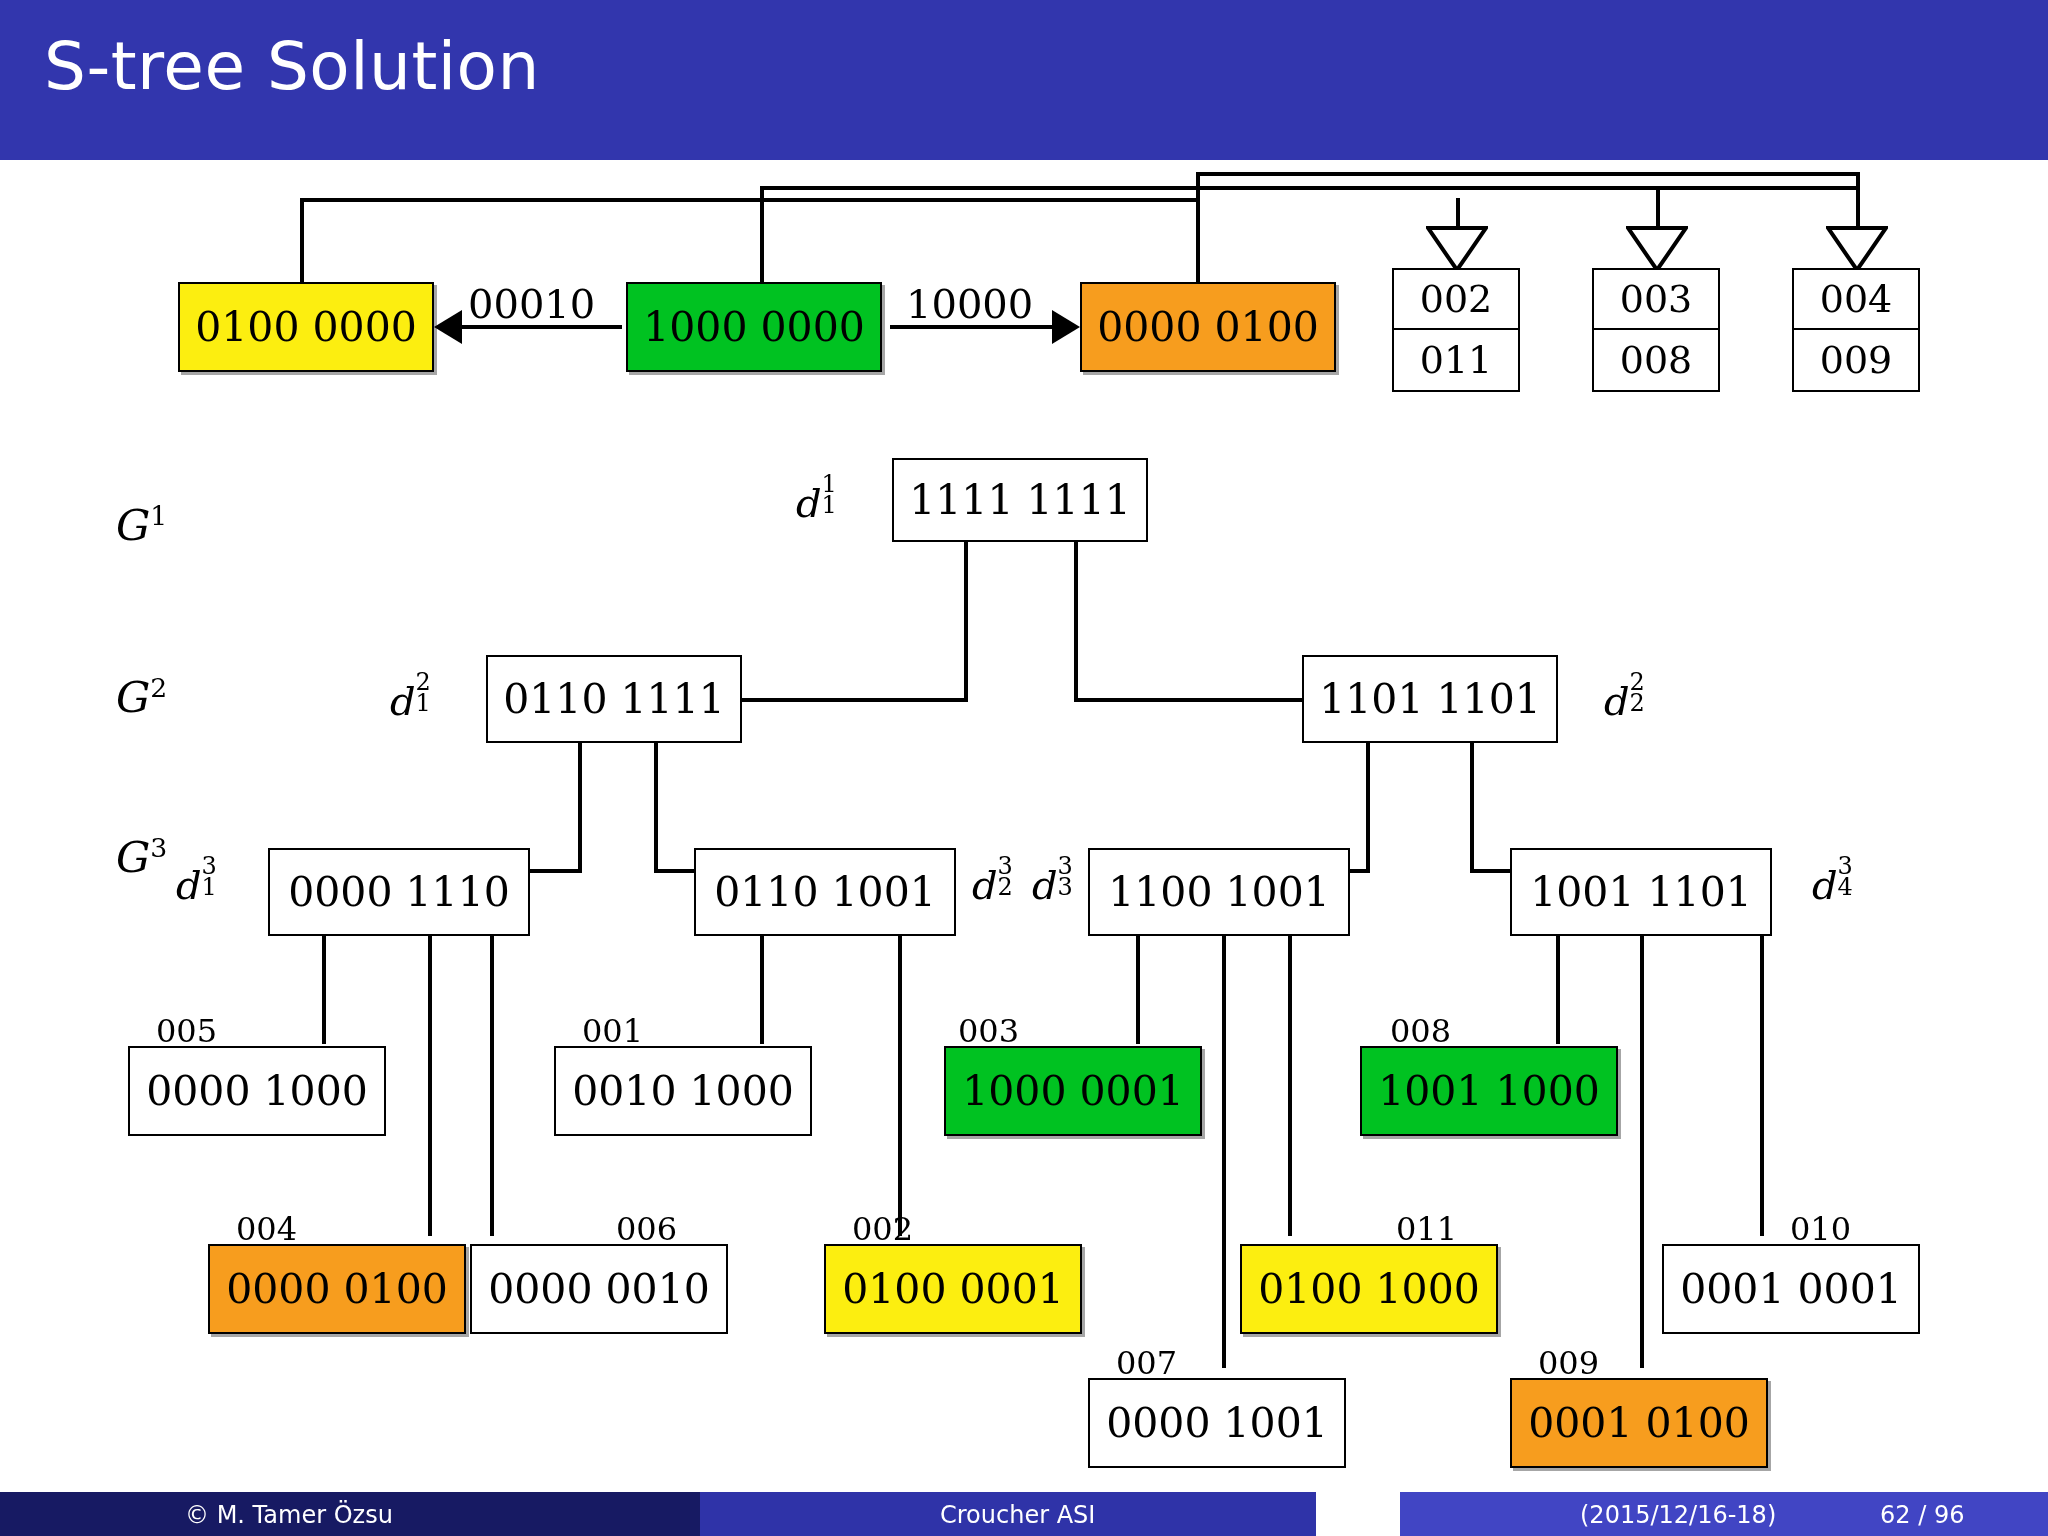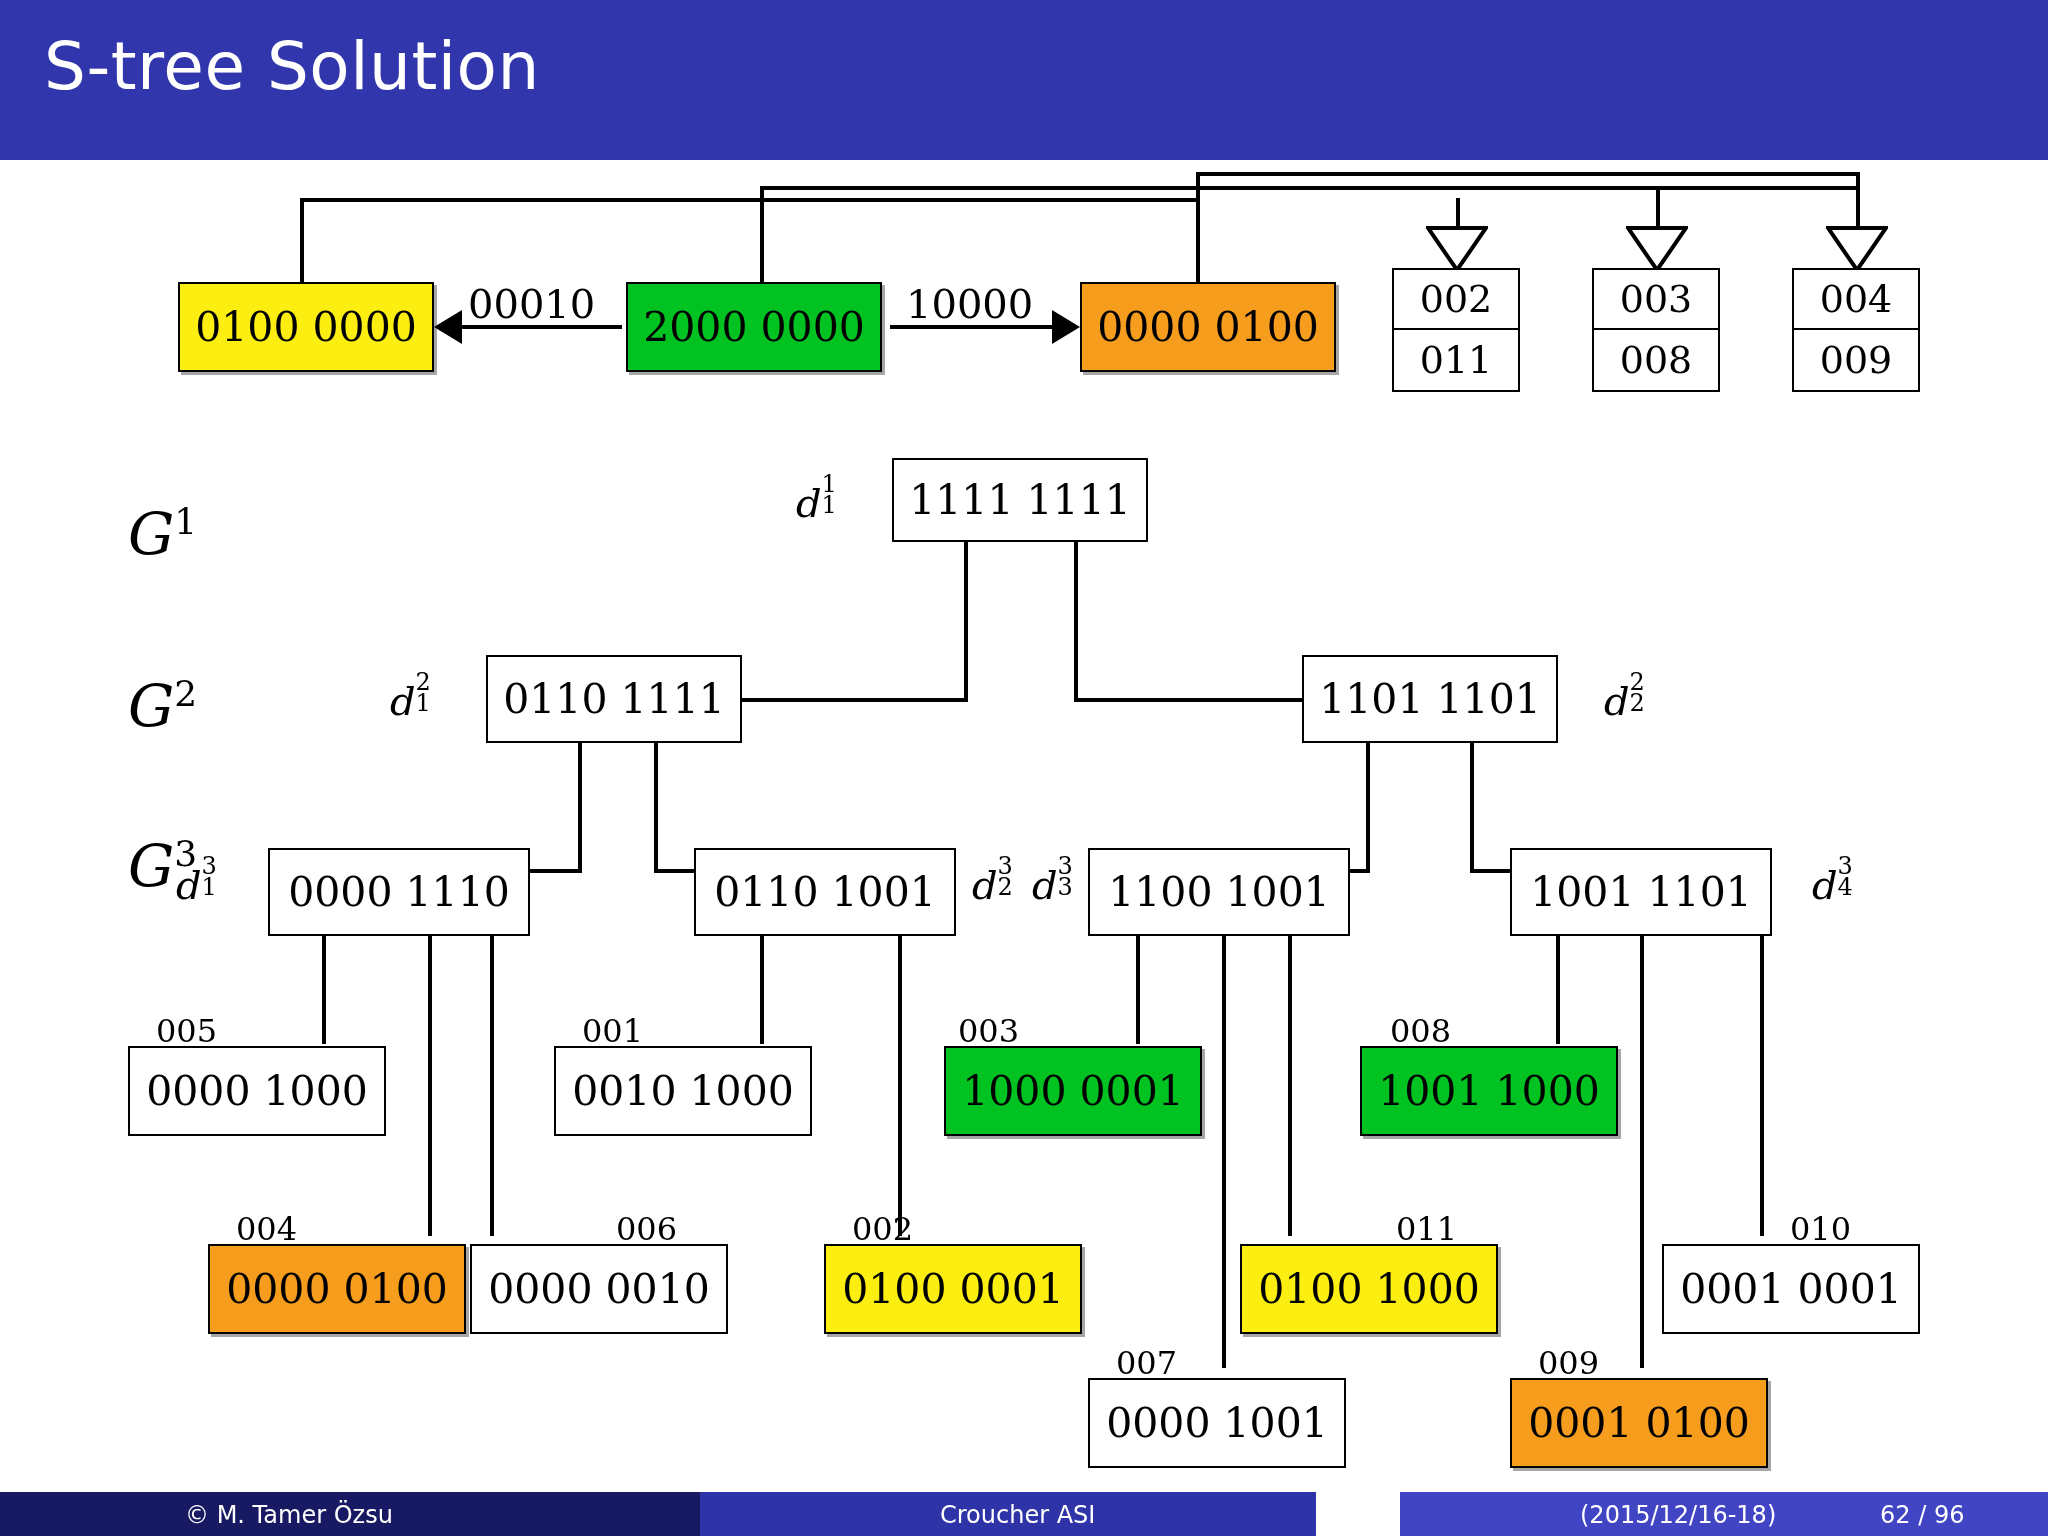--- a/index.html
+++ b/index.html
@@ -63,21 +63,21 @@
   
   .ln{position:absolute;background:#000;}
   .h{height:4px;}
   .v{width:4px;}
   .thin{background:#000;height:2px;}
 
   
   .lbl{position:absolute;font-family:"DejaVu Serif",serif;color:#000;white-space:nowrap;}
   .lbl.bits{font-size:40px;}
   .lbl.rec{font-size:32px;}
-  .lbl.gl{font-size:58px;font-style:italic;margin-left:12px;}
+  .lbl.gl{font-size:43px;font-style:italic;}
   .lbl.dl{font-size:40px;font-style:italic;}
   sup.sp{font-style:normal;font-size:0.62em;vertical-align:super;}
   .dl .stack{display:inline-block;position:relative;}
   .dl .stack sup{position:absolute;left:100%;top:-0.40em;font-size:0.60em;font-style:normal;}
   .dl .stack sub{position:absolute;left:100%;top:0.45em;font-size:0.60em;font-style:normal;}
 
   
   .arrow-left{
     position:absolute;width:0;height:0;
     border-top:17px solid transparent;border-bottom:17px solid transparent;
@@ -113,21 +113,21 @@
     <polygon points="2,2 60,2 31,44" fill="#ffffff" stroke="#000000" stroke-width="4"></polygon>
   </svg>
   <svg class="arrow-down-open" style="left:1626px;top:226px;" width="62" height="46">
     <polygon points="2,2 60,2 31,44" fill="#ffffff" stroke="#000000" stroke-width="4"></polygon>
   </svg>
   <svg class="arrow-down-open" style="left:1826px;top:226px;" width="62" height="46">
     <polygon points="2,2 60,2 31,44" fill="#ffffff" stroke="#000000" stroke-width="4"></polygon>
   </svg>
 
   <div class="box big yellow shadow" style="left:178px;top:282px;width:256px;height:90px;">0100 0000</div>
-  <div class="box big green shadow" style="left:626px;top:282px;width:256px;height:90px;">2000 0000</div>
+  <div class="box big green shadow" style="left:626px;top:282px;width:256px;height:90px;">1000 0000</div>
   <div class="box big orange shadow" style="left:1080px;top:282px;width:256px;height:90px;">0000 0100</div>
 
   <div class="ln h" style="left:452px;top:325px;width:170px;"></div>
   <div class="arrow-left" style="left:434px;top:310px;"></div>
   <div class="ln h" style="left:890px;top:325px;width:172px;"></div>
   <div class="arrow-right" style="left:1052px;top:310px;"></div>
 
   <div class="lbl bits" style="left:468px;top:281px;">00010</div>
   <div class="lbl bits" style="left:906px;top:281px;">10000</div>
 

